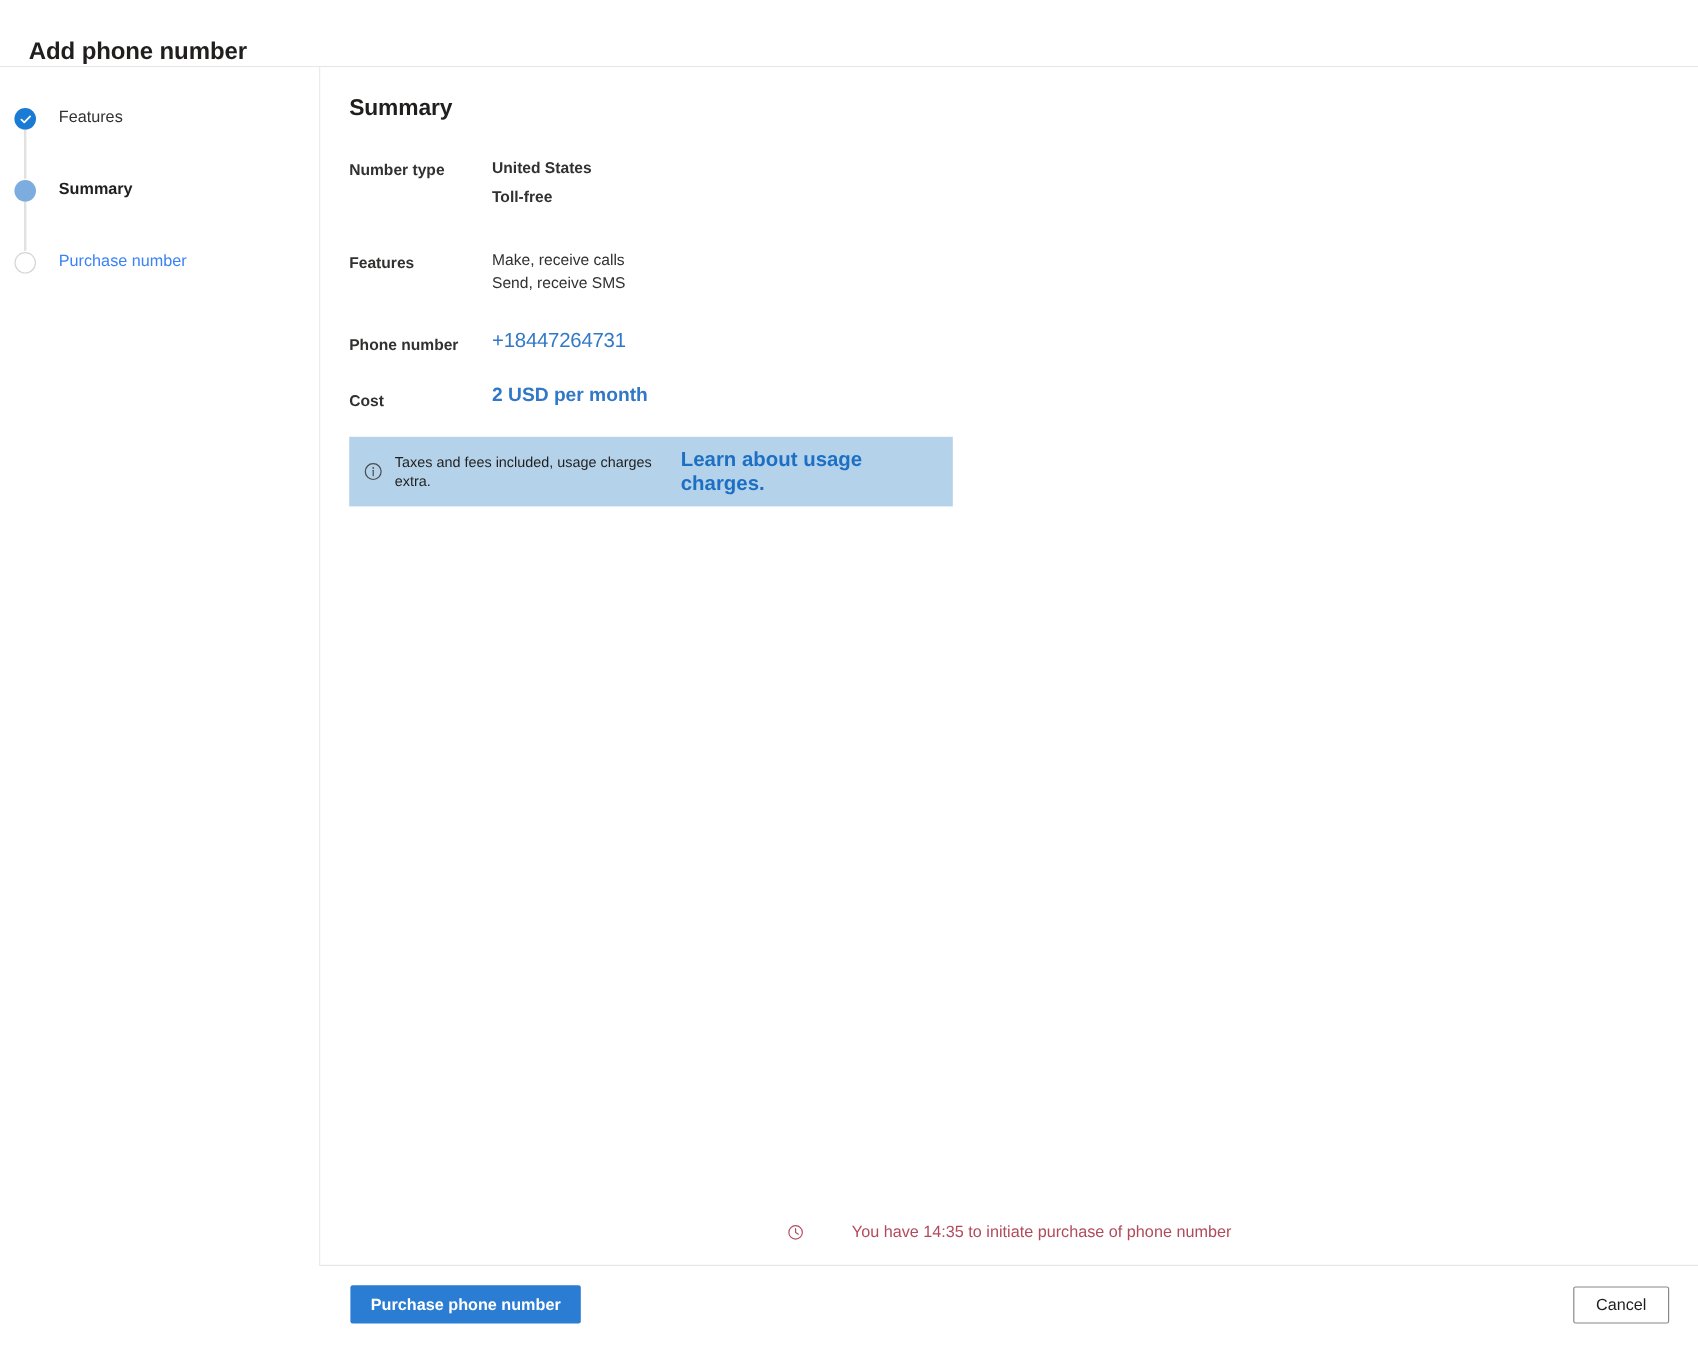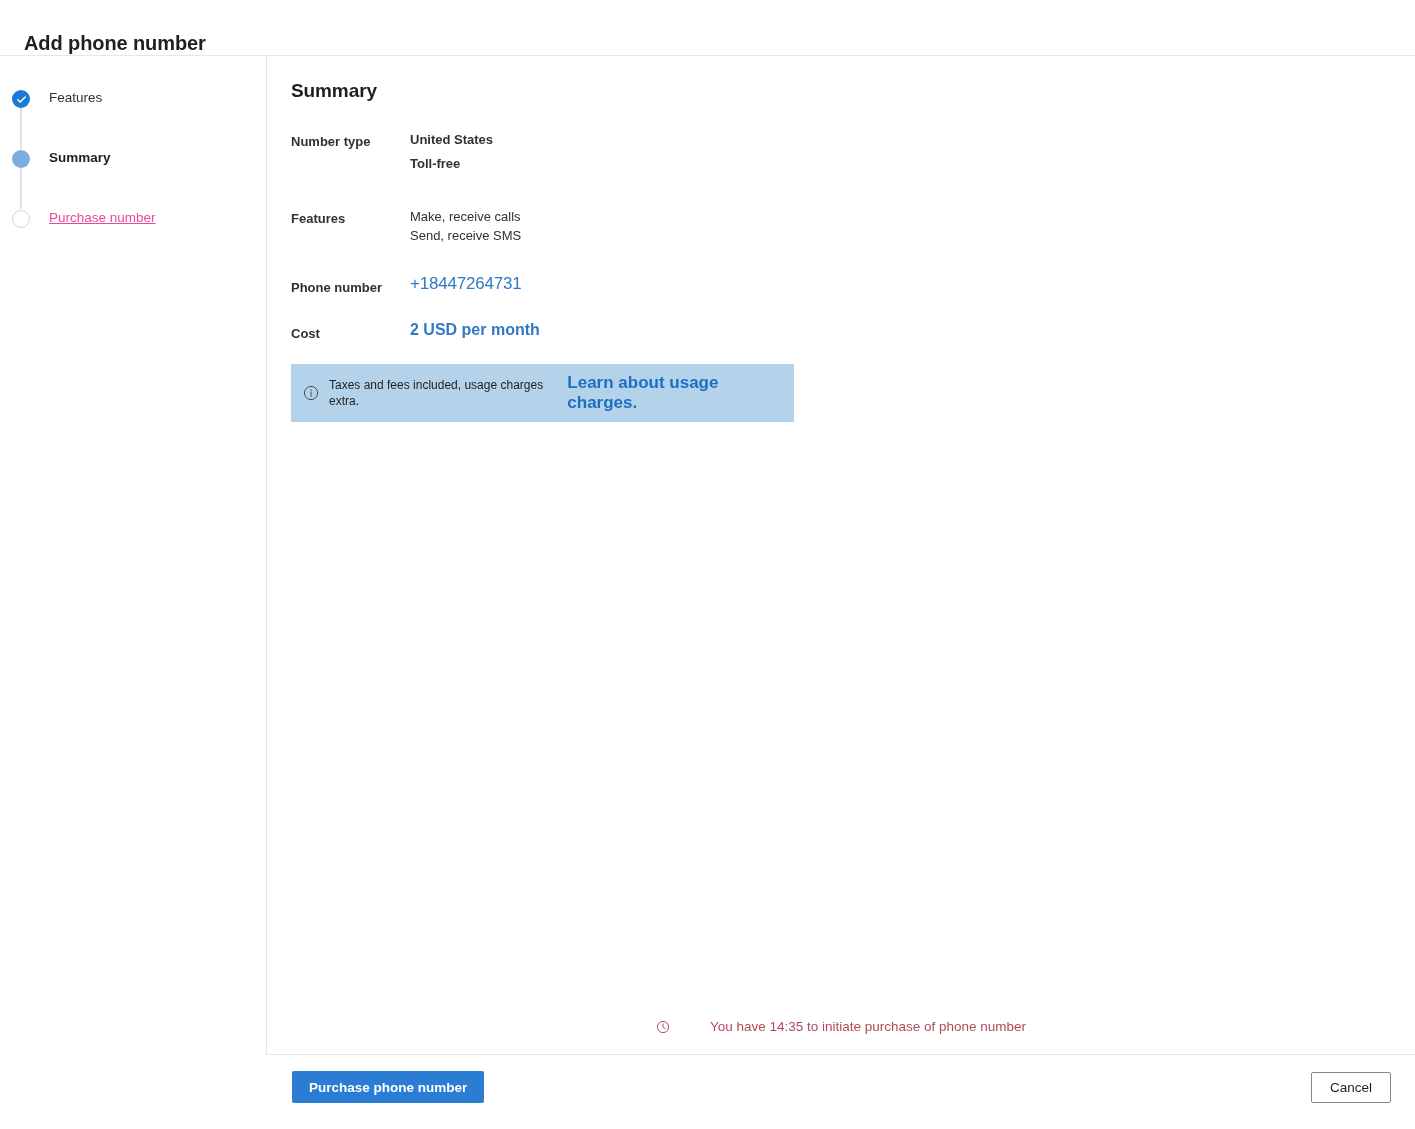--- a/index.html
+++ b/index.html
@@ -110,22 +110,21 @@
     font-size: 13.5px;
     line-height: 18px;
     color: #323130;
     white-space: nowrap;
   }
   .step.current .step-label {
     font-weight: 600;
     color: #201f1e;
   }
   .step.pending .step-label {
-    color: #ec4899;
-    text-decoration: underline;
+    color: #3b82f6;
   }
 
   
   .panel {
     padding: 24px 0 0 24px;
   }
   .panel-title {
     font-size: 19px;
     font-weight: 600;
     color: #201f1e;

